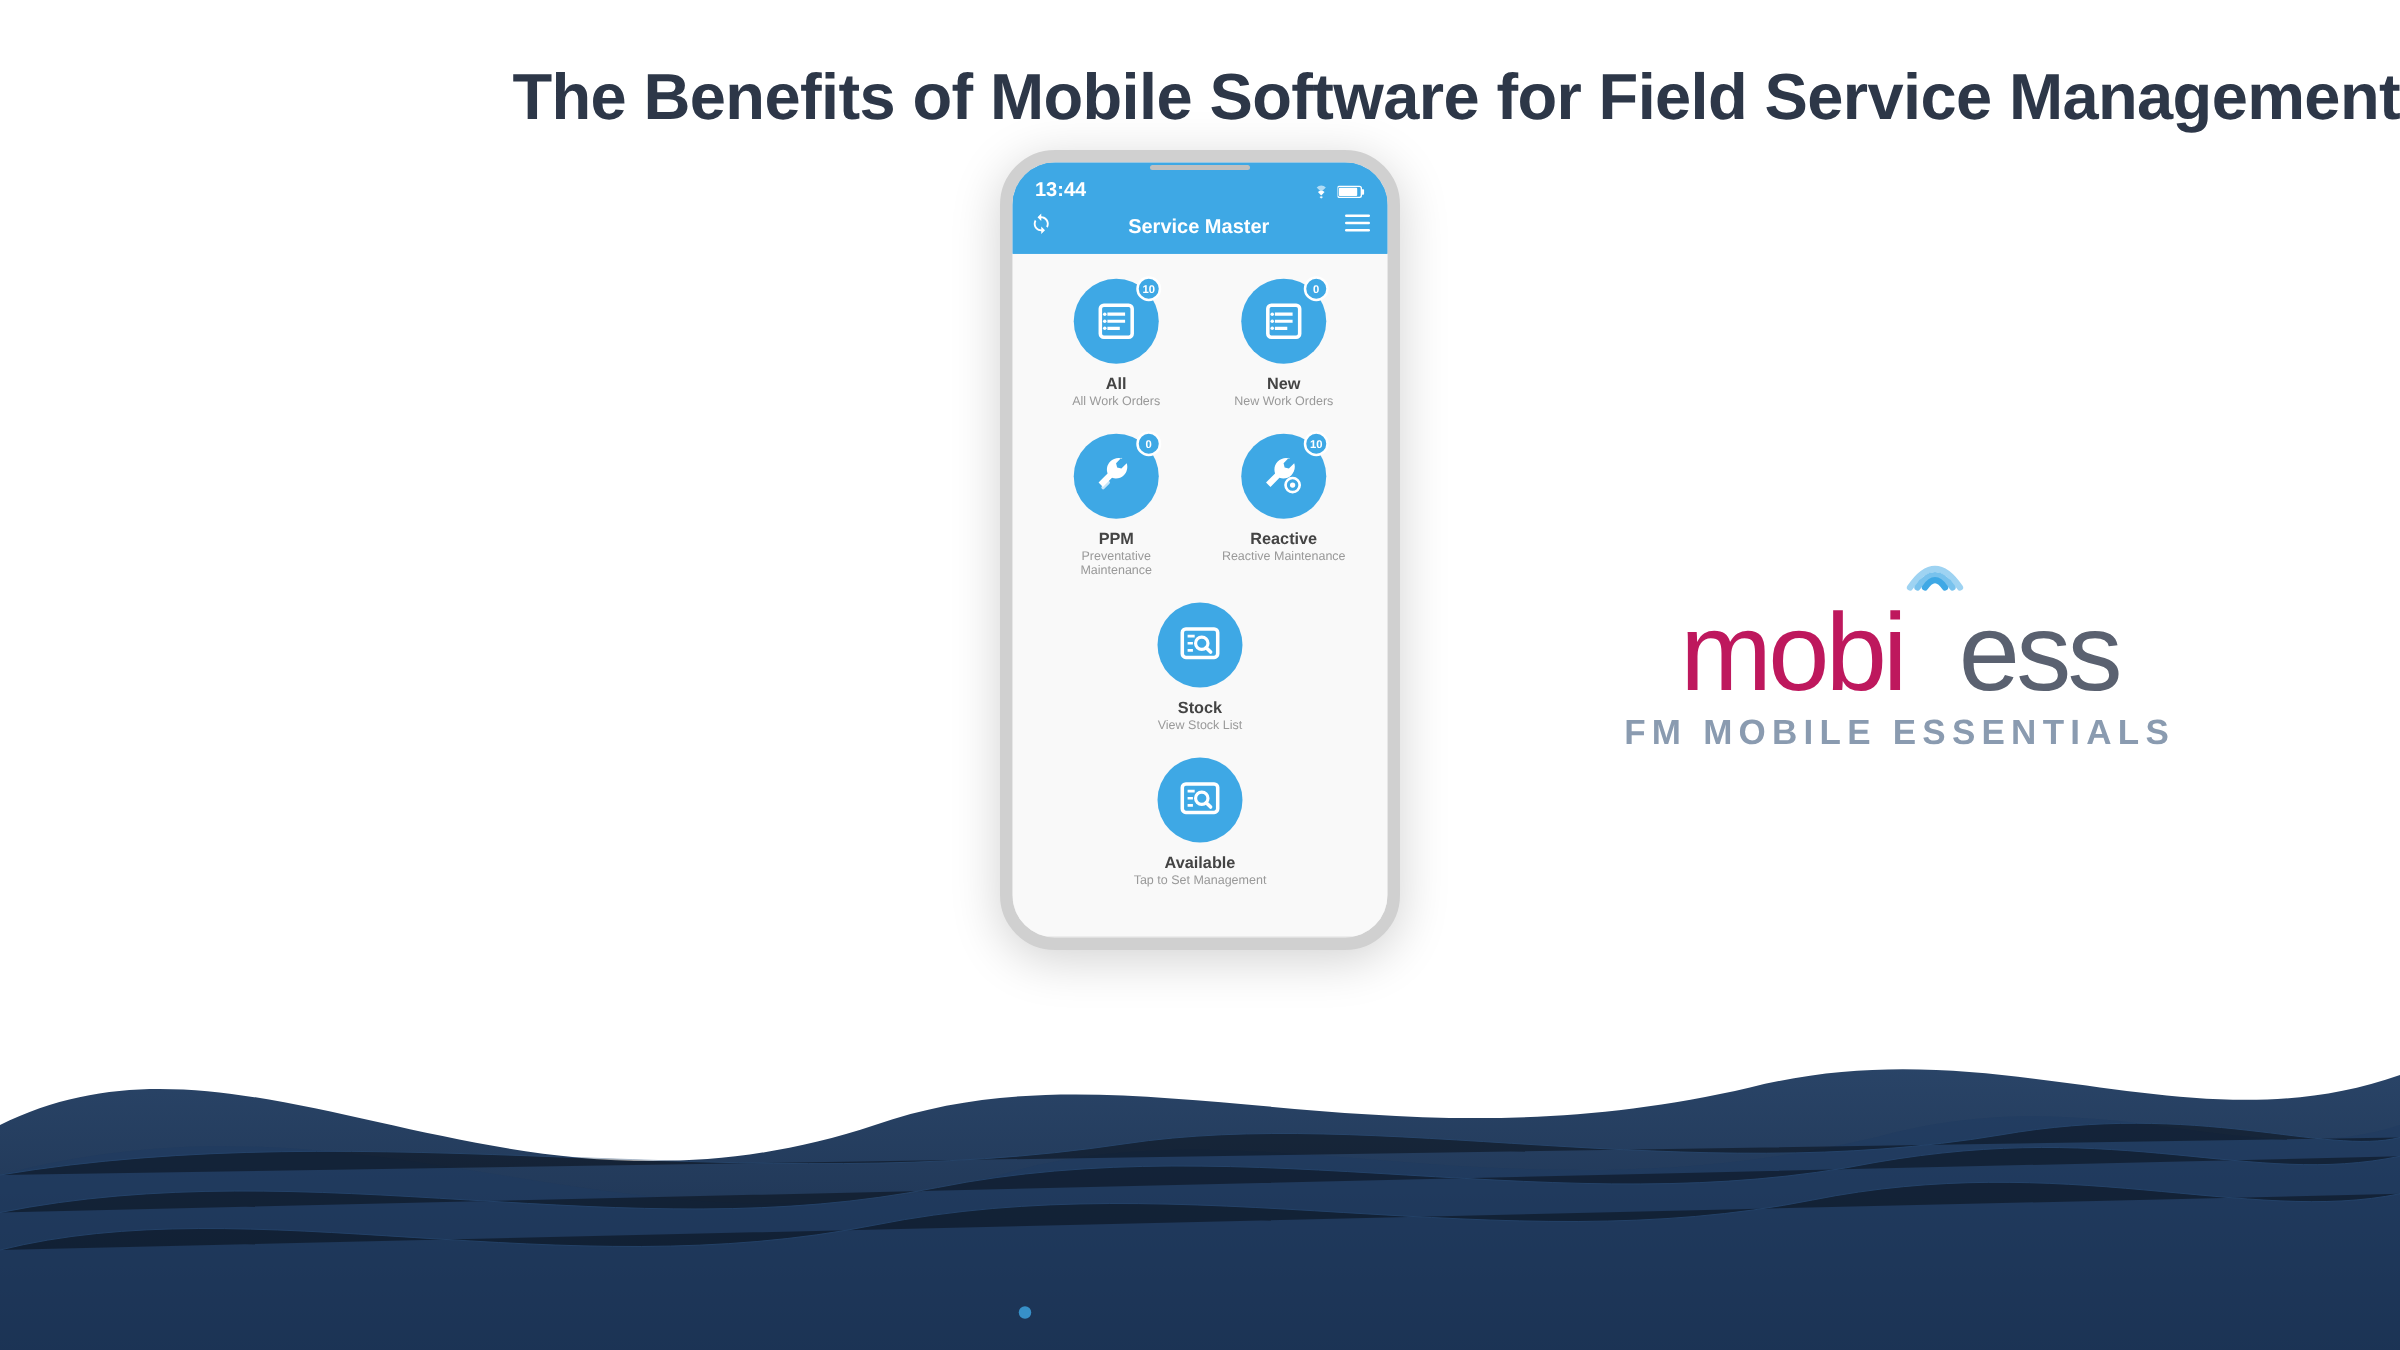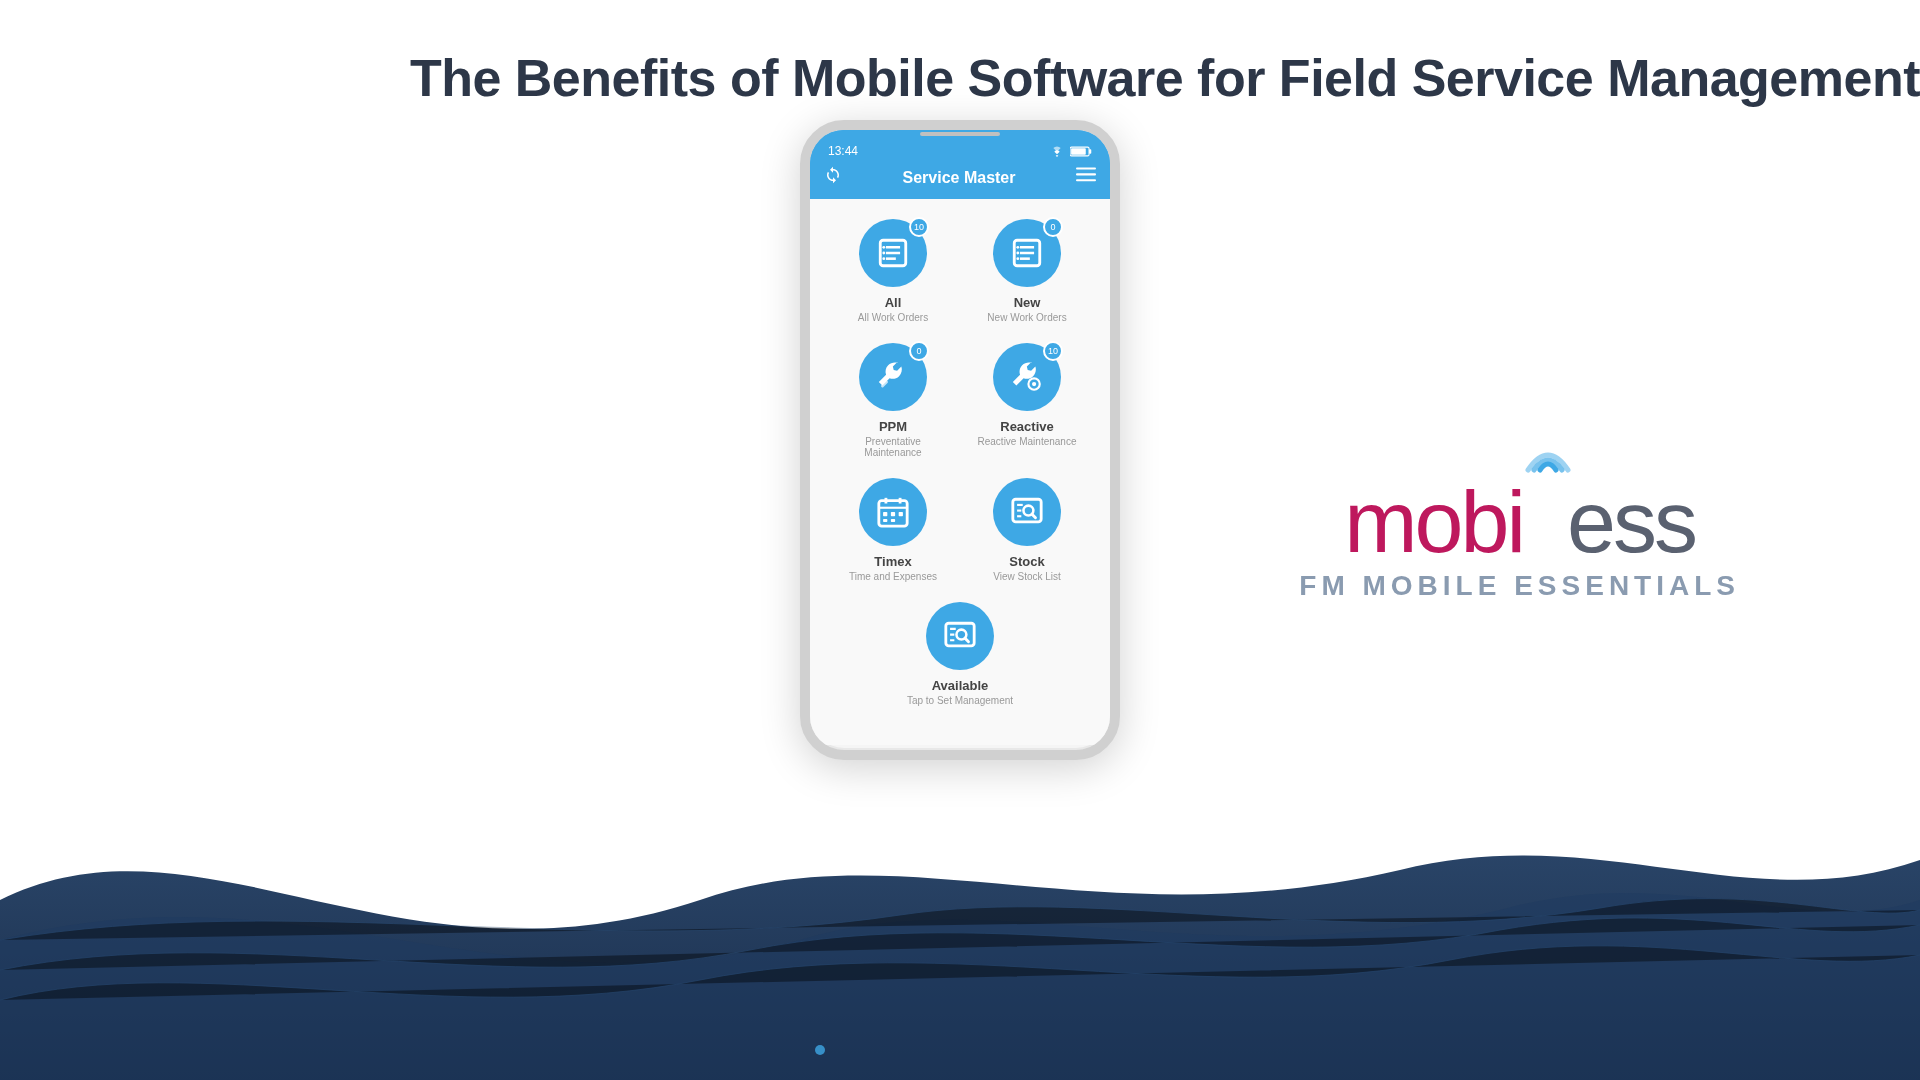--- a/index.html
+++ b/index.html
@@ -63,22 +63,22 @@
 
     .phone-status-bar {
       display: flex;
       justify-content: space-between;
       align-items: center;
       padding: 6px 18px 2px 18px;
       background: #3ea8e5;
     }
 
     .status-time {
-      font-size: 12px;
-      font-weight: 400;
+      font-size: 16px;
+      font-weight: 700;
       color: #fff;
     }
 
     .status-icons {
       display: flex;
       align-items: center;
       gap: 5px;
     }
 
     .status-icons svg {
@@ -154,21 +154,21 @@
       width: 20px;
       height: 20px;
       background: #3ea8e5;
       border: 2px solid #fff;
       border-radius: 50%;
       font-size: 9px;
       color: #fff;
       display: flex;
       align-items: center;
       justify-content: center;
-      font-weight: 400;
+      font-weight: 700;
     }
 
     .item-label {
       font-size: 13px;
       font-weight: 600;
       color: #444;
       text-align: center;
     }
 
     .item-sublabel {
@@ -342,37 +342,20 @@
               <circle cx="17" cy="17" r="1.5" fill="white"></circle>
             </svg>
           </div>
           <span class="item-label">Reactive</span>
           <span class="item-sublabel">Reactive Maintenance</span>
         </div>
       </div>
 
       <div class="grid-row">
 
-        <div class="grid-item">
-          <div class="icon-circle">
-            <svg viewBox="0 0 24 24" fill="white">
-              <rect x="2" y="4" width="20" height="18" rx="2" fill="none" stroke="white" stroke-width="2"></rect>
-              <line x1="7" y1="2" x2="7" y2="6" stroke="white" stroke-width="2"></line>
-              <line x1="17" y1="2" x2="17" y2="6" stroke="white" stroke-width="2"></line>
-              <line x1="2" y1="9" x2="22" y2="9" stroke="white" stroke-width="1.5"></line>
-              <rect x="5" y="12" width="3" height="3" rx="0.5" fill="white"></rect>
-              <rect x="10.5" y="12" width="3" height="3" rx="0.5" fill="white"></rect>
-              <rect x="16" y="12" width="3" height="3" rx="0.5" fill="white"></rect>
-              <rect x="5" y="17" width="3" height="2" rx="0.5" fill="white"></rect>
-              <rect x="10.5" y="17" width="3" height="2" rx="0.5" fill="white"></rect>
-            </svg>
-          </div>
-          <span class="item-label">Timex</span>
-          <span class="item-sublabel">Time and Expenses</span>
-        </div>
 
         <div class="grid-item">
           <div class="icon-circle">
             <svg viewBox="0 0 24 24" fill="white">
               <rect x="2" y="3" width="20" height="16" rx="2" fill="none" stroke="white" stroke-width="2"></rect>
               <circle cx="13" cy="11" r="3.5" fill="none" stroke="white" stroke-width="1.8"></circle>
               <line x1="15.5" y1="13.5" x2="18" y2="16" stroke="white" stroke-width="2" stroke-linecap="round"></line>
               <line x1="5" y1="7" x2="9" y2="7" stroke="white" stroke-width="1.5"></line>
               <line x1="5" y1="11" x2="8" y2="11" stroke="white" stroke-width="1.5"></line>
               <line x1="5" y1="15" x2="8" y2="15" stroke="white" stroke-width="1.5"></line>

